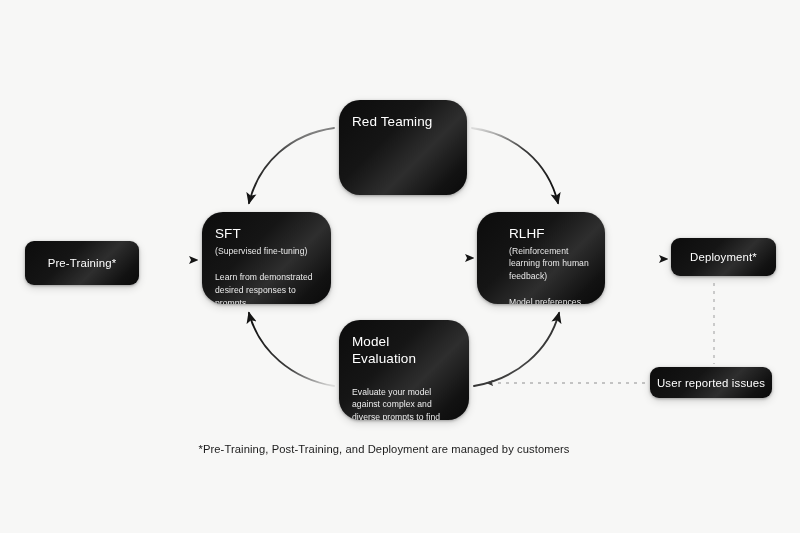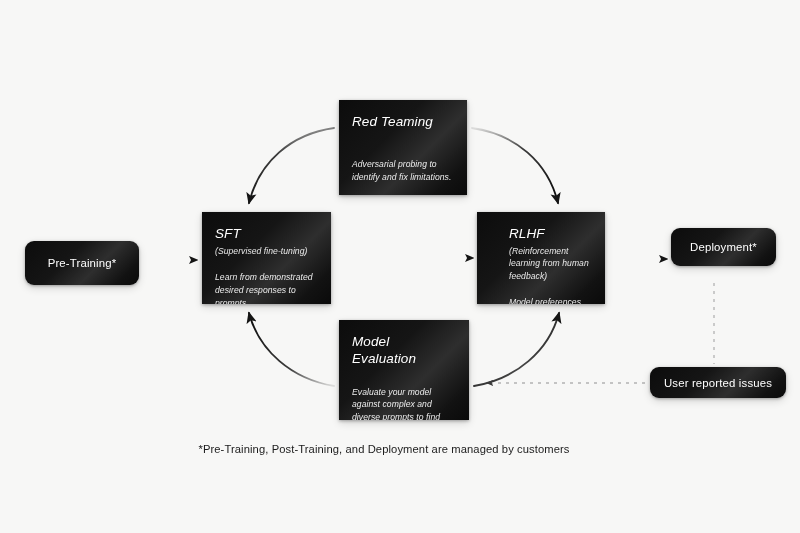--- a/index.html
+++ b/index.html
@@ -33,22 +33,21 @@
     border-radius: 10px;
     background: #111111;
     background-image: linear-gradient(135deg, #0c0c0c 0%, #151515 38%, #2e2e2e 62%, #121212 85%, #0a0a0a 100%);
     box-shadow: 0 1px 3px rgba(0,0,0,0.30), 0 3px 8px rgba(0,0,0,0.14);
     color: #ffffff;
     box-sizing: border-box;
     overflow: hidden;
   }
   .node.big {
     padding: 13px 13px 12px 13px;
-    border-radius: 0;
-    font-style: italic;
+    border-radius: 21px;
   }
   .node.pill {
     display: flex;
     align-items: center;
     justify-content: center;
     border-radius: 9px;
   }
   .node-title {
     font-size: 13.5px;
     font-weight: 400;
@@ -79,22 +78,22 @@
     color: #ffffff;
     white-space: nowrap;
   }
 
   
   #node-pretraining { left: 25px;  top: 241px; width: 114px; height: 44px; }
   #node-sft         { left: 202px; top: 212px; width: 129px; height: 92px; }
   #node-redteaming  { left: 339px; top: 100px; width: 128px; height: 95px; }
   #node-modeleval   { left: 339px; top: 320px; width: 130px; height: 100px; }
   #node-rlhf        { left: 477px; top: 212px; width: 128px; height: 92px; padding-left: 32px; }
-  #node-deployment  { left: 671px; top: 228px; width: 105px; height: 38px; }
-  #node-userissues  { left: 650px; top: 367px; width: 136px; height: 31px; }
+  #node-deployment  { left: 671px; top: 238px; width: 105px; height: 38px; }
+  #node-userissues  { left: 650px; top: 367px; width: 122px; height: 31px; }
 
   
   #node-redteaming .node-desc { margin-top: 28px; }
   #node-modeleval  .node-desc { margin-top: 18px; }
   #node-sft        .node-desc { margin-top: 14px; }
   #node-rlhf       .node-desc { margin-top: 14px; }
 
   
   #footnote {
     position: absolute;
@@ -162,21 +161,20 @@
   </div>
 
   <div class="node big" id="node-sft">
     <div class="node-title">SFT</div>
     <div class="node-sub">(Supervised fine-tuning)</div>
     <div class="node-desc">Learn from demonstrated desired responses to prompts.</div>
   </div>
 
   <div class="node big" id="node-redteaming">
     <div class="node-title">Red Teaming</div>
-    <div class="node-desc">Adversarial probing to identify and fix limitations.</div>
   </div>
 
   <div class="node big" id="node-modeleval">
     <div class="node-title">Model
 Evaluation</div>
     <div class="node-desc">Evaluate your model against complex and diverse prompts to find weak points.</div>
   </div>
 
   <div class="node big" id="node-rlhf">
     <div class="node-title">RLHF</div>

